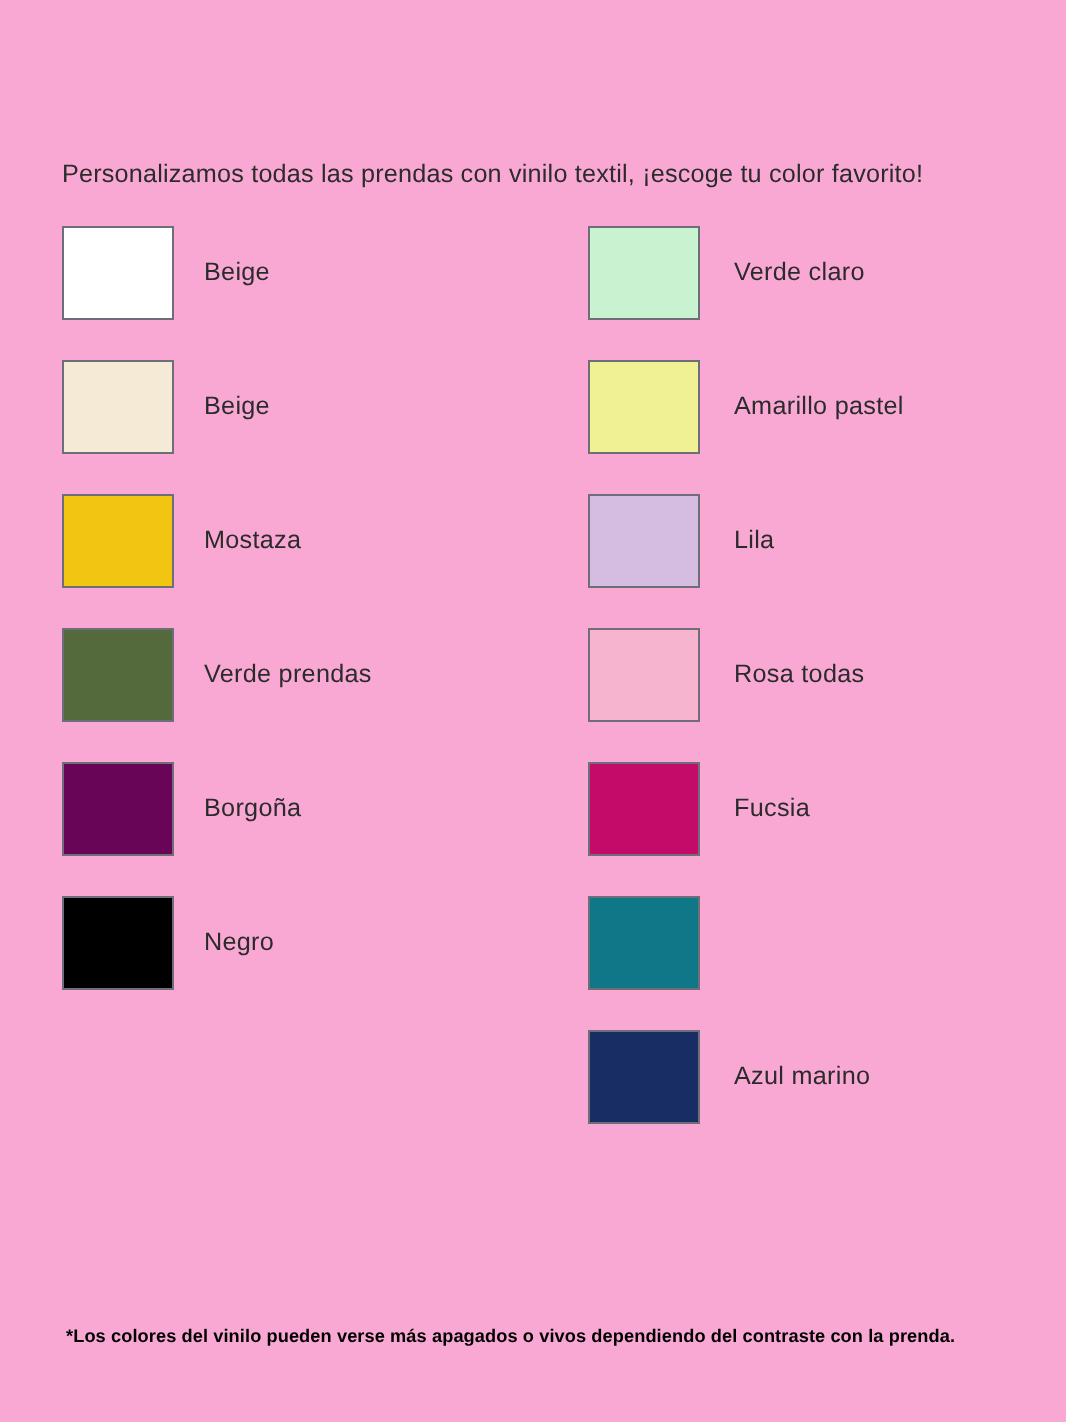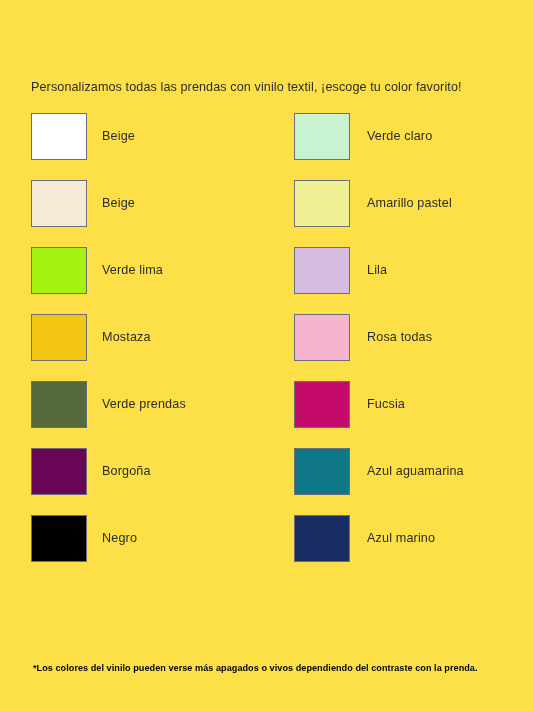--- a/index.html
+++ b/index.html
@@ -16,21 +16,21 @@
     position: relative;
     overflow: hidden;
   }
 
   .sheet {
     width: 533px;
     height: 711px;
     box-sizing: border-box;
     padding: 0;
     position: relative;
-    background: #fde047;
+    background: #f9a8d4;
   }
 
   .headline {
     position: absolute;
     left: 31px;
     top: 79px;
     width: 480px;
     font-size: 12.6px;
     line-height: 16px;
     letter-spacing: 0.1px;
@@ -102,24 +102,20 @@
     <div class="swatch-col col-left">
         <div class="swatch-row">
           <div class="chip" style="background-color: rgb(255, 255, 255); border-color: rgb(110, 110, 120);"></div>
           <div class="chip-label">Beige</div>
         </div>
         <div class="swatch-row">
           <div class="chip" style="background-color: rgb(245, 234, 213); border-color: rgb(110, 110, 120);"></div>
           <div class="chip-label">Beige</div>
         </div>
         <div class="swatch-row">
-          <div class="chip" style="background-color: rgb(163, 242, 17); border-color: rgb(110, 110, 120);"></div>
-          <div class="chip-label">Verde lima</div>
-        </div>
-        <div class="swatch-row">
           <div class="chip" style="background-color: rgb(242, 197, 19); border-color: rgb(110, 110, 120);"></div>
           <div class="chip-label">Mostaza</div>
         </div>
         <div class="swatch-row">
           <div class="chip" style="background-color: rgb(84, 106, 61); border-color: rgb(110, 110, 120);"></div>
           <div class="chip-label">Verde prendas</div>
         </div>
         <div class="swatch-row">
           <div class="chip" style="background-color: rgb(104, 5, 87); border-color: rgb(110, 110, 120);"></div>
           <div class="chip-label">Borgoña</div>
@@ -145,21 +141,20 @@
         <div class="swatch-row">
           <div class="chip" style="background-color: rgb(247, 180, 206); border-color: rgb(110, 110, 120);"></div>
           <div class="chip-label">Rosa todas</div>
         </div>
         <div class="swatch-row">
           <div class="chip" style="background-color: rgb(196, 11, 105); border-color: rgb(110, 110, 120);"></div>
           <div class="chip-label">Fucsia</div>
         </div>
         <div class="swatch-row">
           <div class="chip" style="background-color: rgb(15, 119, 136); border-color: rgb(110, 110, 120);"></div>
-          <div class="chip-label">Azul aguamarina</div>
         </div>
         <div class="swatch-row">
           <div class="chip" style="background-color: rgb(24, 45, 99); border-color: rgb(110, 110, 120);"></div>
           <div class="chip-label">Azul marino</div>
         </div>
       </div>
   </div>
 
   <div class="footnote">*Los colores del vinilo  pueden verse más apagados o vivos dependiendo del contraste con la prenda.</div>
 

